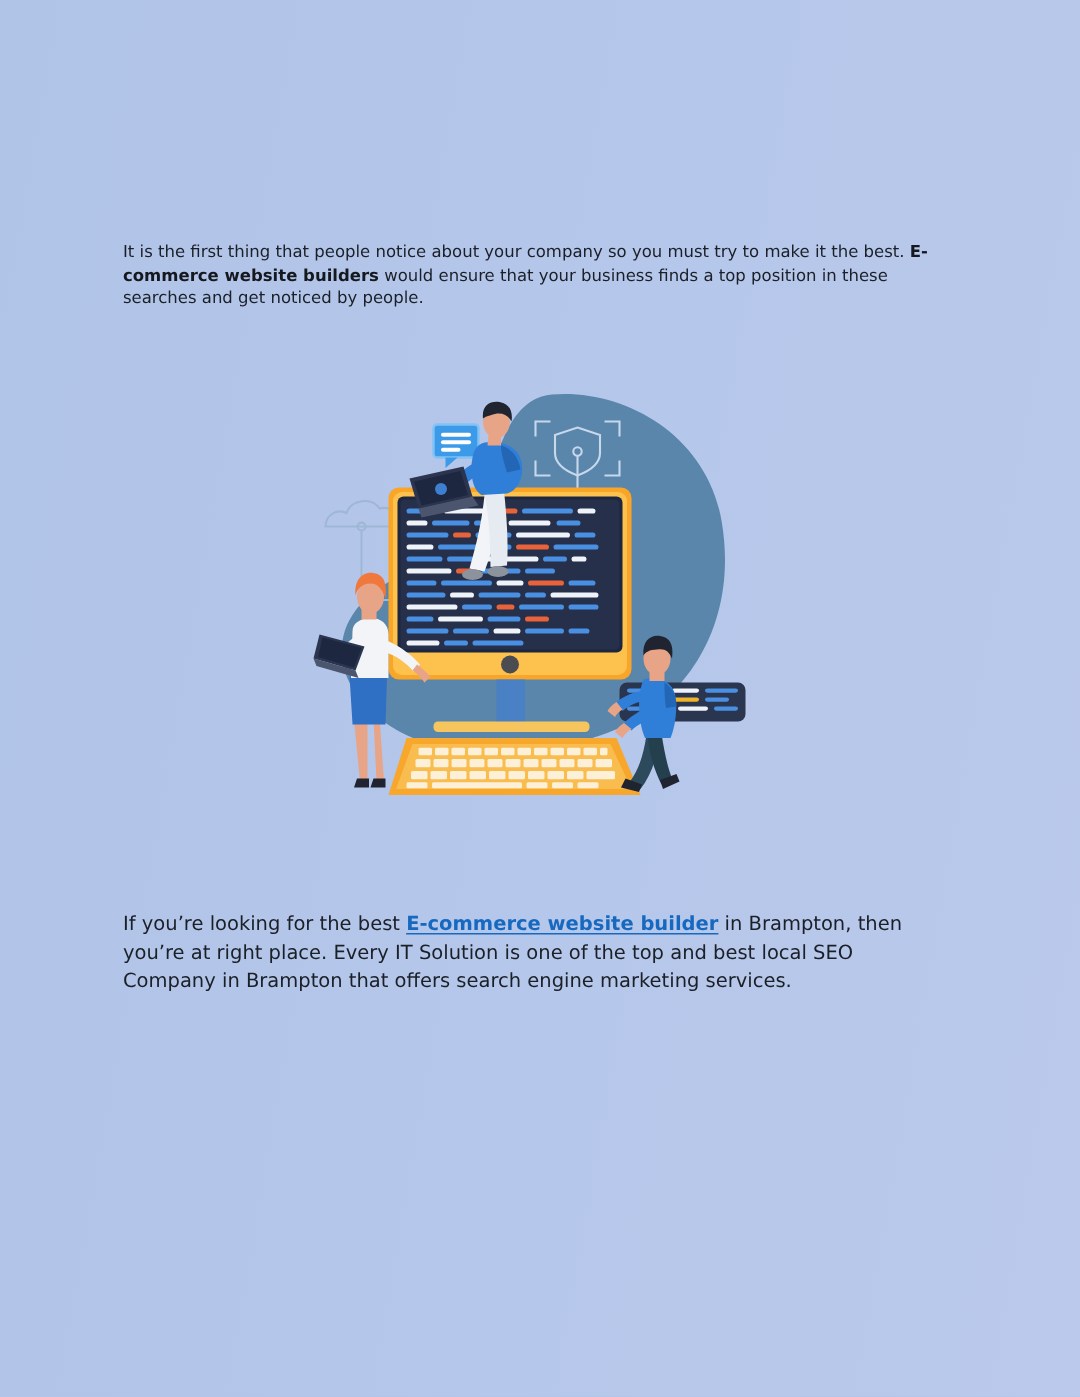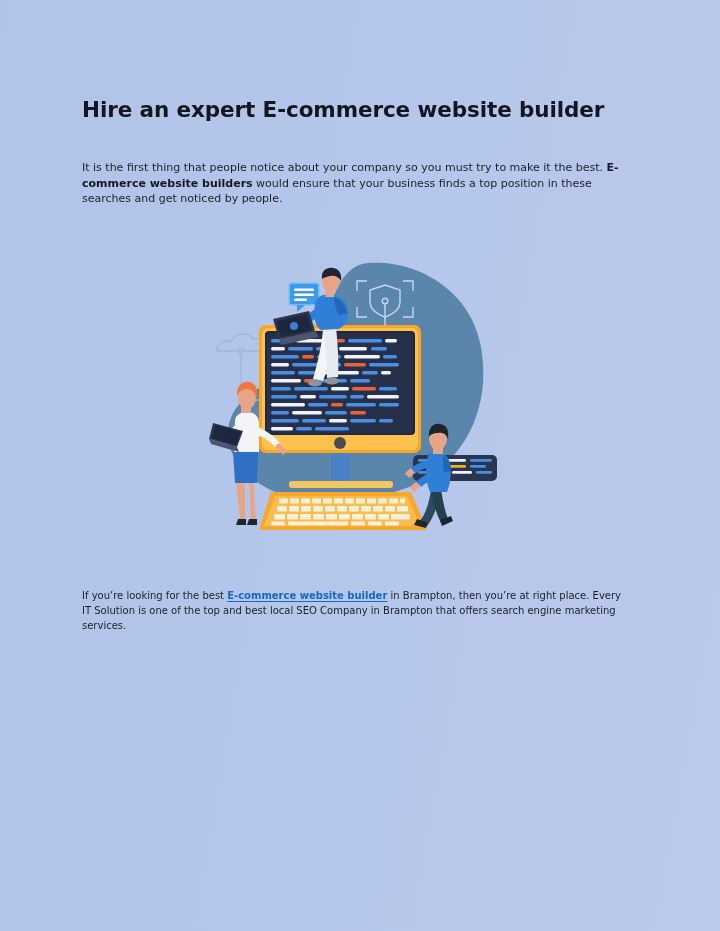--- a/index.html
+++ b/index.html
@@ -36,23 +36,23 @@
     left: 82px;
     top: 149px;
     width: 550px;
     font-size: 11px;
     line-height: 1.42;
     color: #1b1f27;
   }
   .closing-paragraph {
     position: absolute;
     left: 82px;
-    top: 579px;
+    top: 594px;
     width: 540px;
-    font-size: 10px;
+    font-size: 13px;
     line-height: 1.48;
     color: #1b1f27;
   }
   .strong-phrase {
     font-weight: bold;
     color: #15181f;
   }
   .inline-link {
     color: #1769c0;
     font-weight: bold;
@@ -72,21 +72,20 @@
     display: block;
     width: 300px;
     height: 300px;
   }
 </style>
 </head>
 <body>
 
 <div class="page">
 
-  <h1 class="page-title">Hire an expert E-commerce website builder</h1>
 
   <p class="intro-paragraph">
     <span>It is the first thing that people notice about your company so you must try to make it the best. </span><span class="strong-phrase">E-commerce website builders</span><span> would ensure that your business finds a top position in these searches and get noticed by people.</span>
   </p>
 
   <div class="illustration">
     <svg viewBox="0 0 300 300" xmlns="http://www.w3.org/2000/svg">
       <defs>
         <clipPath id="screenClip">
           <rect x="62" y="78" width="146" height="100" rx="3"></rect>

